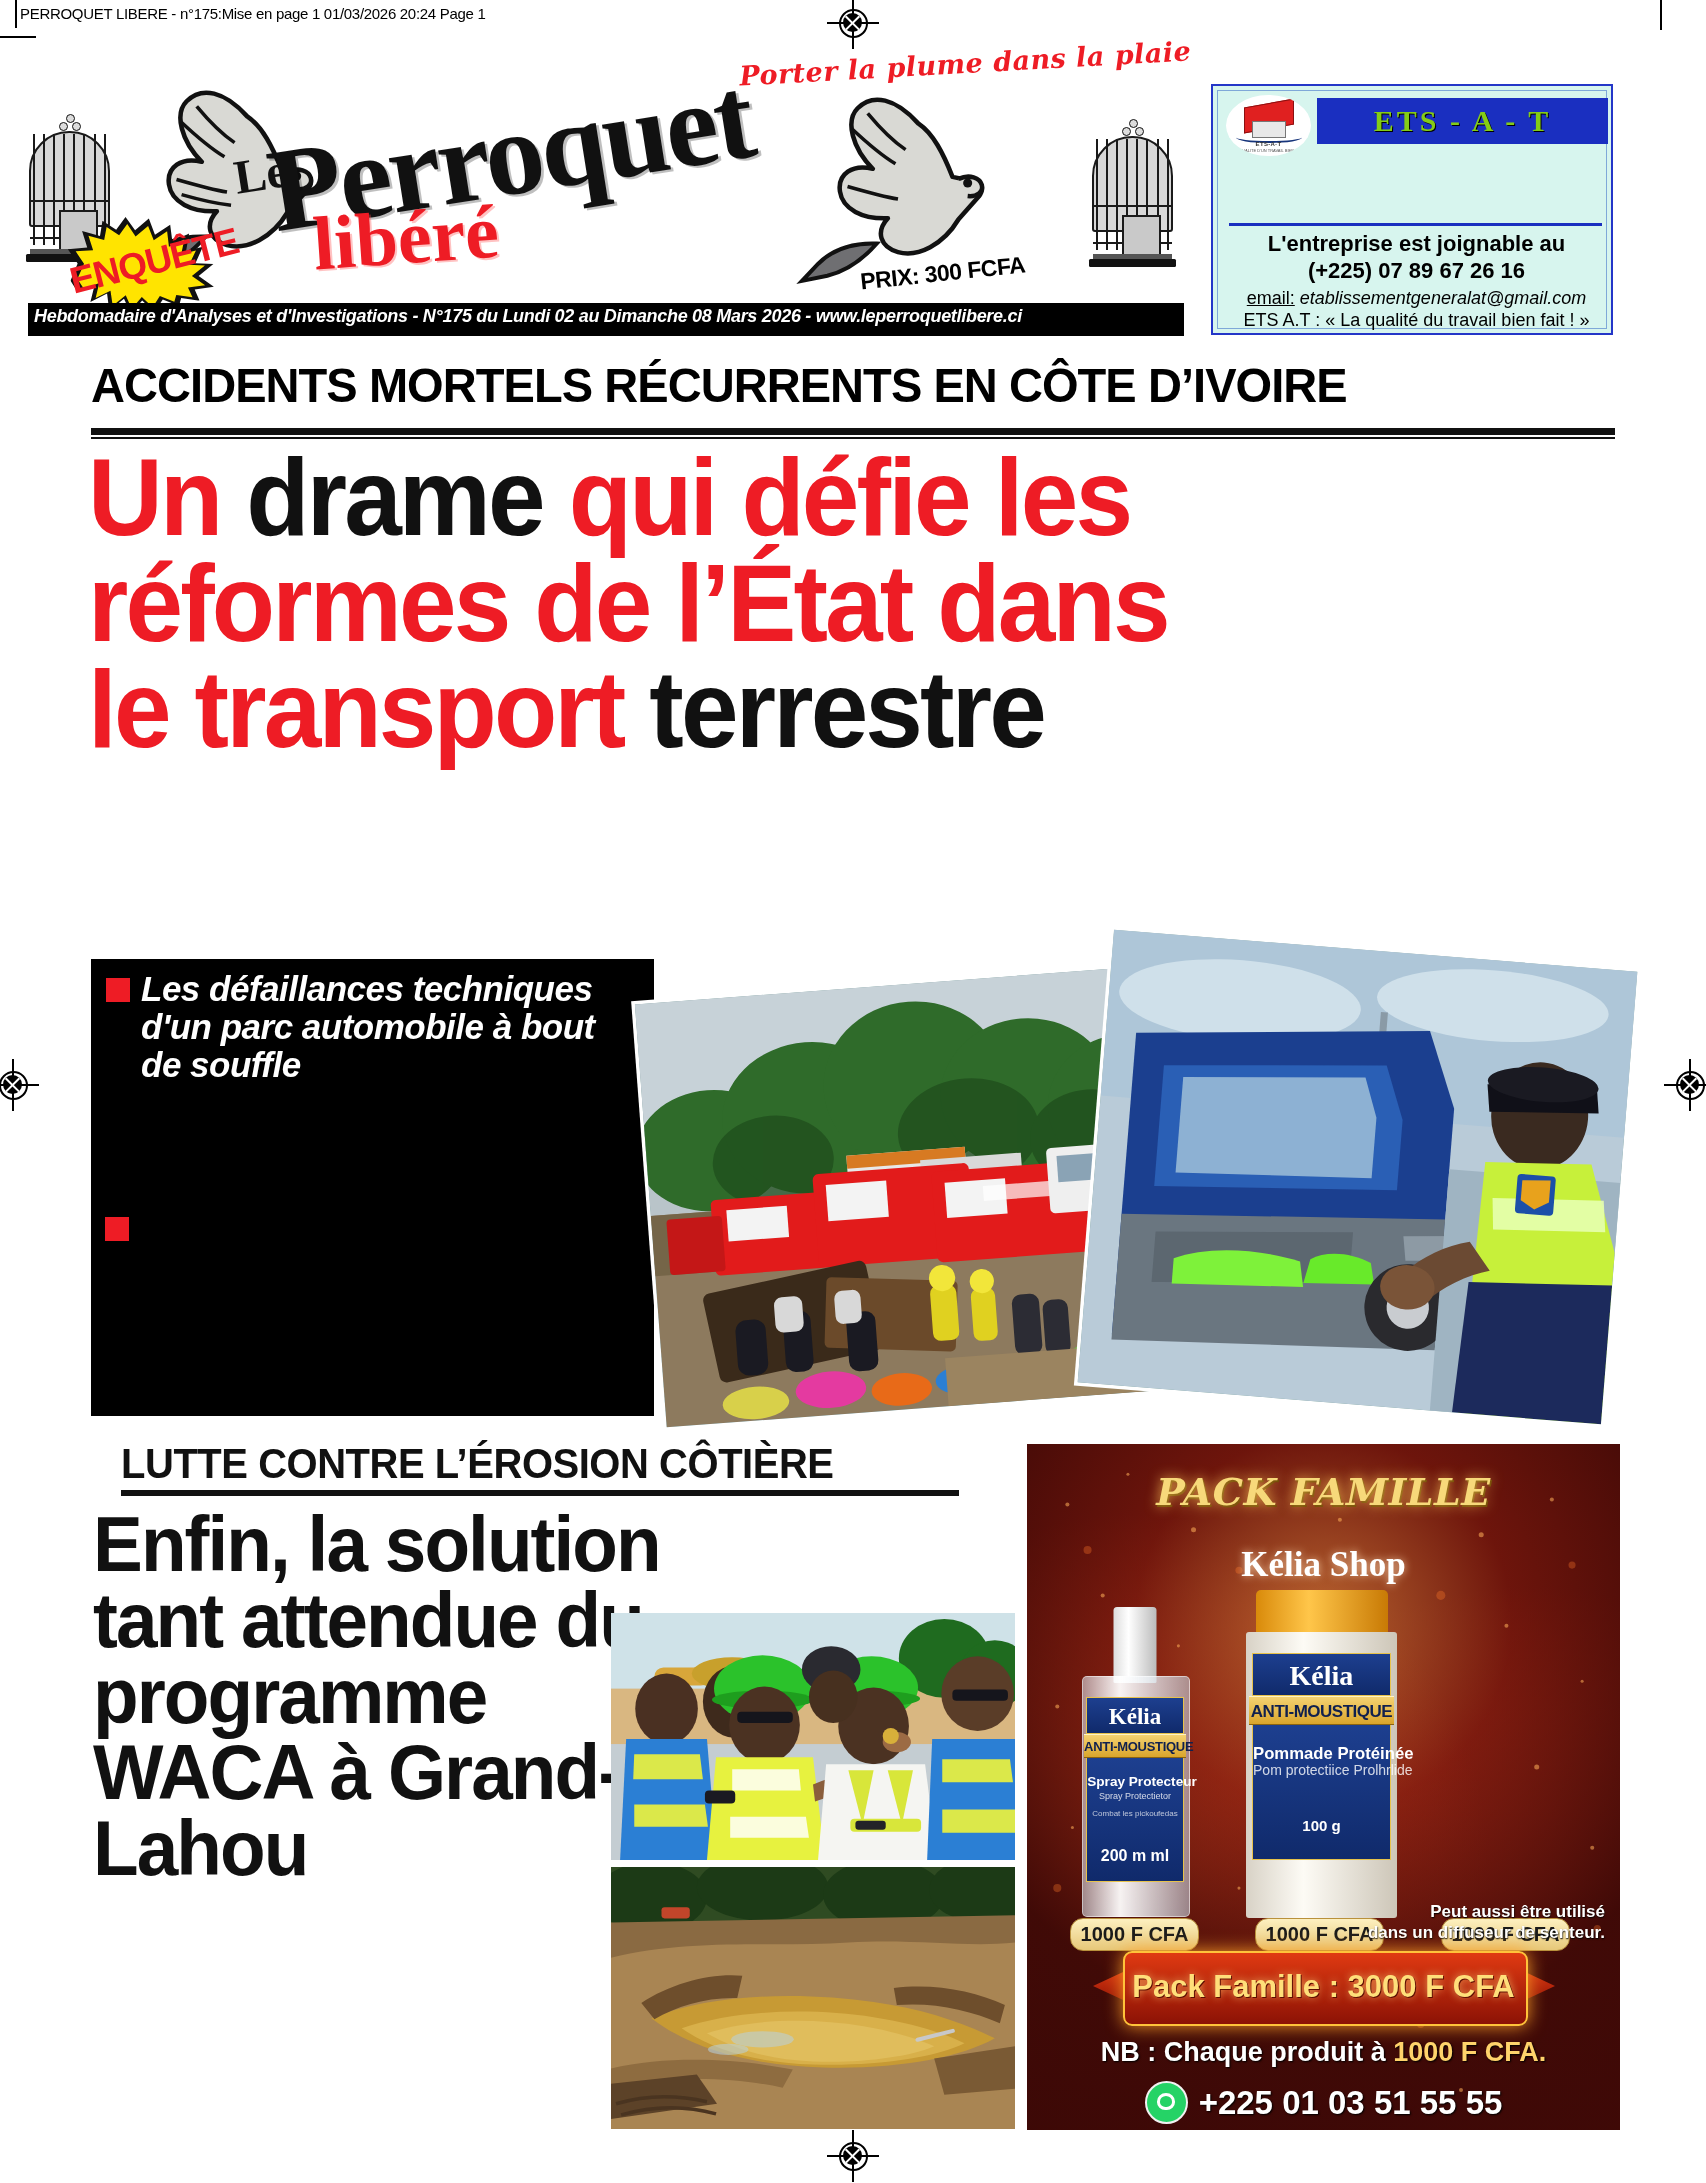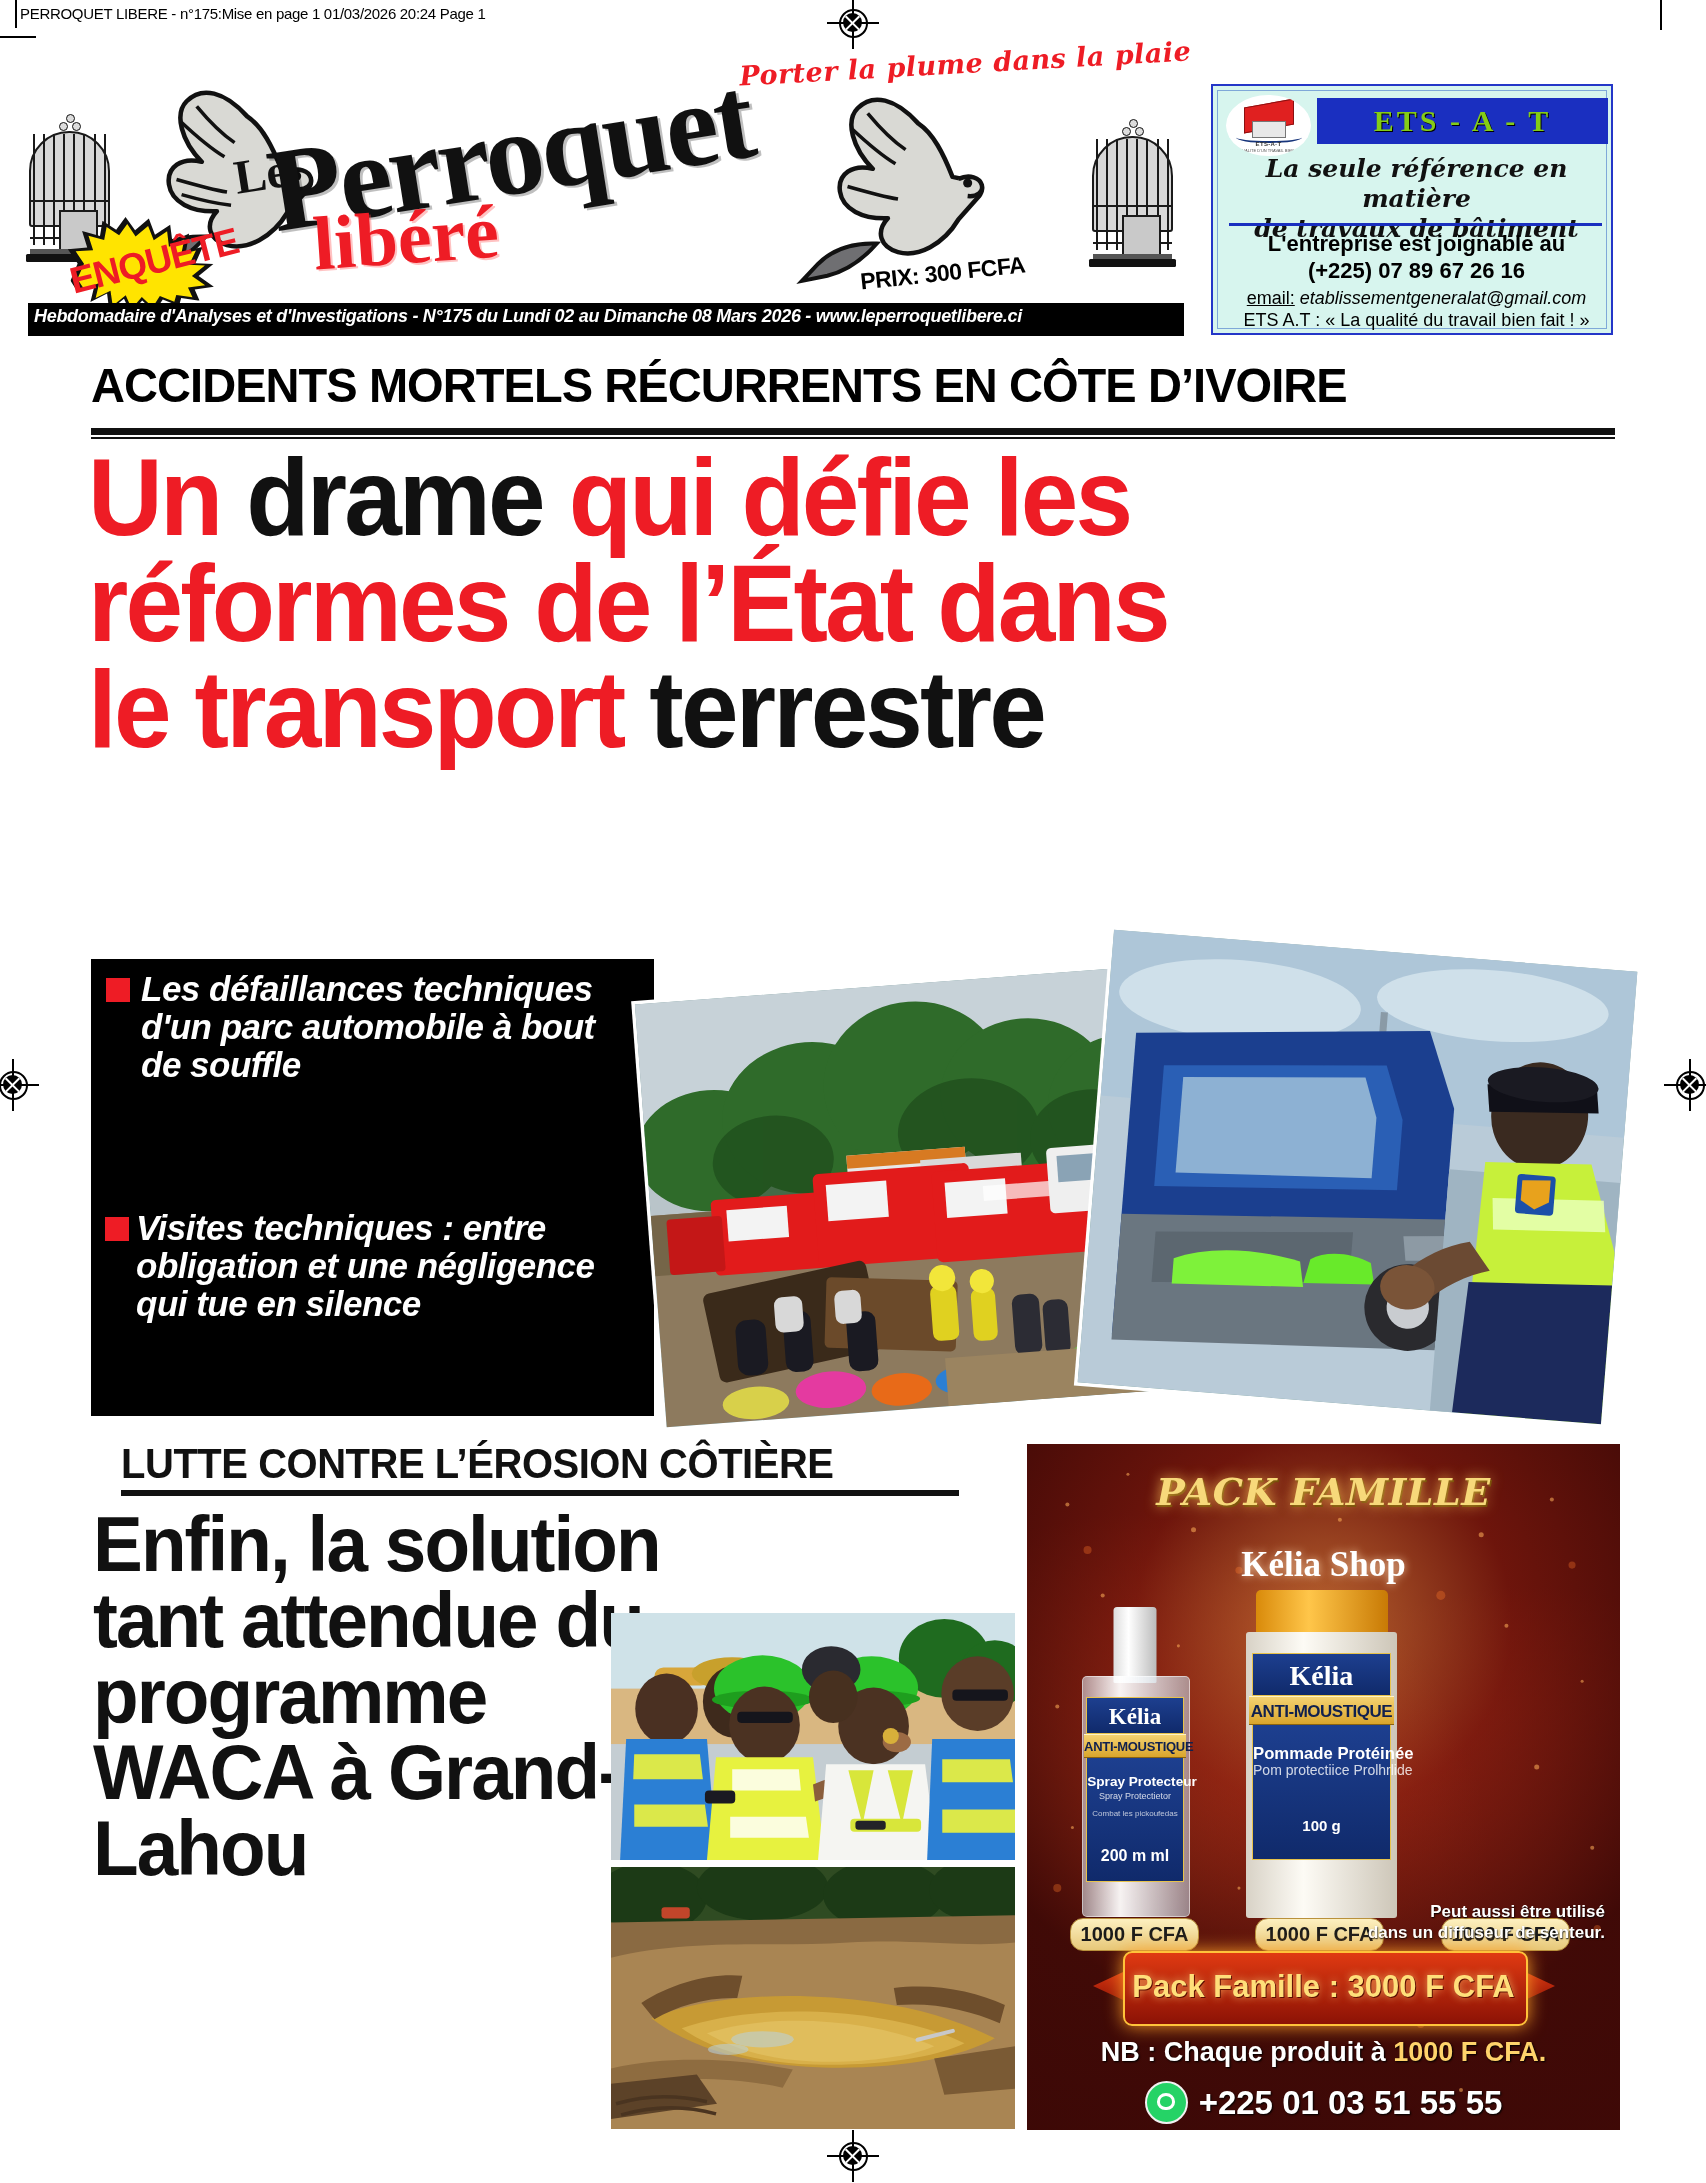--- a/index.html
+++ b/index.html
@@ -264,24 +264,20 @@
     <div class="ets-logo">
       <div class="ets-roof"></div>
       <div class="ets-house"></div>
       <div class="ets-wave"></div>
       <div class="ets-logotxt">ETS-A-T</div>
       <div class="ets-logotxt2">LA QUALITE D'UN TRAVAIL BIEN FAIT</div>
     </div>
     <div class="ets-band">
       <span>ETS - A - T</span>
     </div>
-    <div class="ets-script">
-      <div>La seule référence en matière</div>
-      <div>de travaux de bâtiment</div>
-    </div>
     <div class="ets-rule"></div>
     <div class="ets-phone">
       <div>L'entreprise est joignable au</div>
       <div>(+225) 07 89 67 26 16</div>
     </div>
     <div class="ets-email">
       <b>email:</b>
       <i>etablissementgeneralat@gmail.com</i>
     </div>
     <div class="ets-slogan">ETS A.T : « La qualité du travail bien fait ! »</div>
@@ -306,21 +302,20 @@
   <div>
     <span class="r">le transport</span>
     <span class="k">terrestre</span>
   </div>
 </div>
 
 <div class="bulletbox">
   <div class="bulsq" style="left:15px;top:19px"></div>
   <div class="bul" style="left:50px;top:11px;width:497px">Les défaillances techniques d'un parc automobile à bout de souffle</div>
   <div class="bulsq" style="left:14px;top:258px"></div>
-  <div class="bul" style="left:45px;top:250px;width:510px">Visites techniques : entre obligation et une négligence qui tue en silence</div>
 </div>
 
 <div class="photo ph-crash">
   <svg width="558" height="424" viewBox="0 0 1105 840" preserveAspectRatio="none">
     <rect width="1105" height="840" fill="#b9c4c9"></rect>
     <rect width="1105" height="300" fill="#c7d2d8"></rect>
     <g fill="#2f6b2a">
       <ellipse cx="130" cy="300" rx="150" ry="120"></ellipse>
         <ellipse cx="330" cy="250" rx="175" ry="150"></ellipse>
       <ellipse cx="540" cy="200" rx="180" ry="165"></ellipse>

